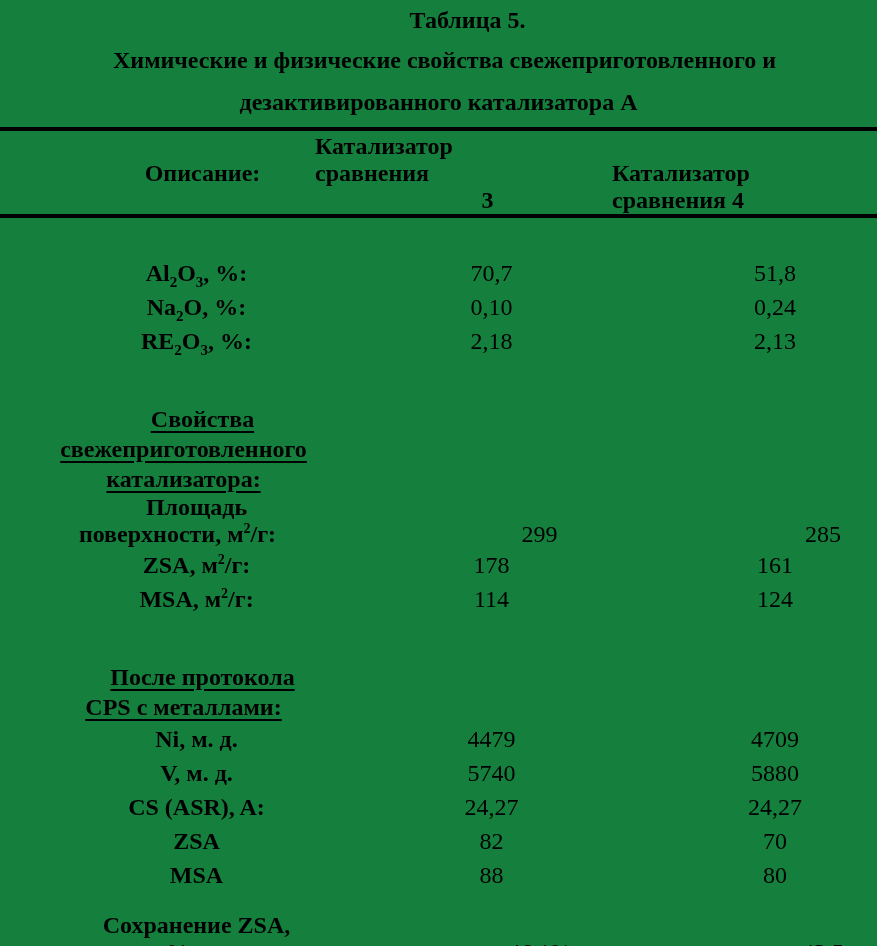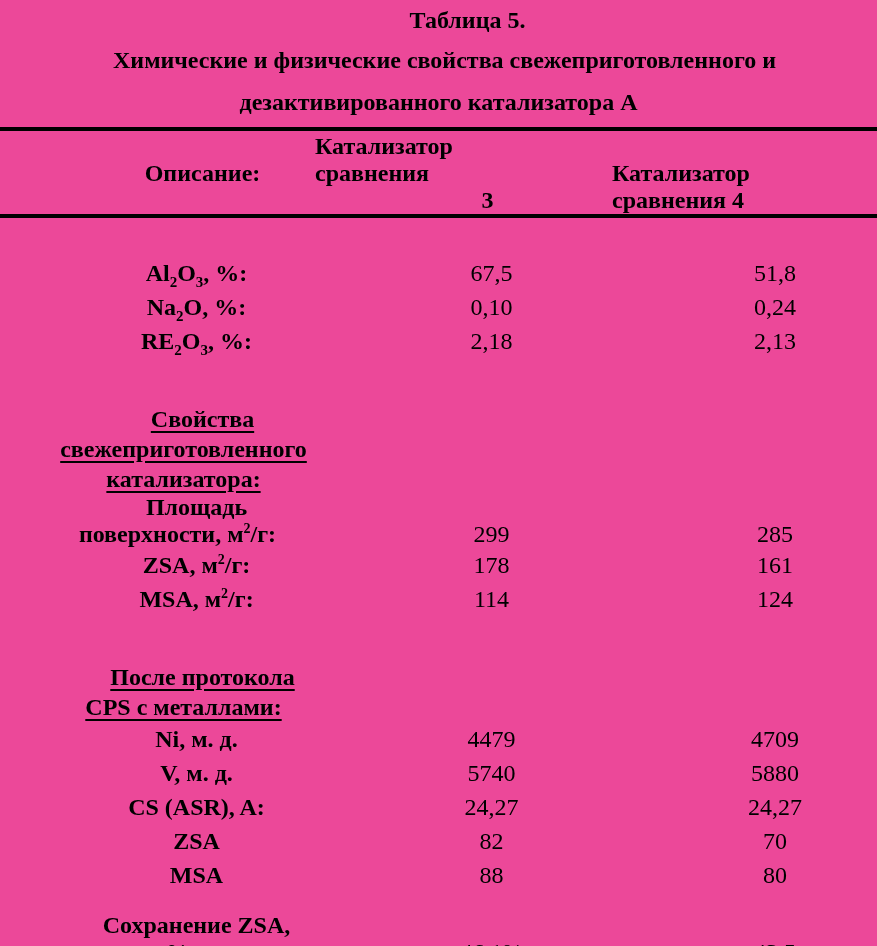--- a/index.html
+++ b/index.html
@@ -1,19 +1,19 @@
 <!DOCTYPE html>
 <html><head>
 <meta charset="utf-8">
 <style>
   html,body { margin:0; padding:0; background:#ffffff; }
   .page {
     position:relative;
     width:877px; height:946px;
-    background:#ec4899;
+    background:#15803d;
     color:#000;
     font-family:"Liberation Serif","DejaVu Serif",serif;
     overflow:hidden;
   }
   .cap {
     position:absolute; left:0; width:877px;
     text-align:center; font-weight:bold;
     font-size:24px; line-height:28px;
   }
   .cap1 { top:6px;  transform:translateX(29px); }
@@ -40,21 +40,21 @@
   .hc1 { width:315px; box-sizing:border-box; padding-left:52px; padding-top:27px;
          text-align:center; text-indent:38px; line-height:27px; }
   .hc2 { width:297px; box-sizing:border-box; text-align:left; }
   .hc2 .h3num { text-align:center; padding-left:48px; }
   .hc3 { flex:1; box-sizing:border-box; padding-top:27px; text-align:left; }
 
   
   .row  { display:flex; align-items:flex-end; }
   .r34  { height:34px; }
   .r34 .c1, .r34 .c2, .r34 .c3 { line-height:34px; }
-  .row2 { height:54px; }
+  .row2 { height:54px;gap:48px; }
   .row2 .c1 div { line-height:27px; }
   .row2 .c2, .row2 .c3 { line-height:27px; }
 
   .c1 { width:315px; box-sizing:border-box; padding-left:40px;
         text-align:center; font-weight:bold; }
   .c2 { width:297px; box-sizing:border-box; padding-left:56px; text-align:center; }
   .c3 { flex:1;      box-sizing:border-box; padding-left:61px; text-align:center; }
   .ln1 { text-indent:38px;margin-top:46px; }
 
   .sect { width:315px; box-sizing:border-box; padding-left:52px;
@@ -88,21 +88,21 @@
         <div class="hl h3num">3</div>
       </div>
       <div class="hc3">
         <div class="hl">Катализатор</div>
         <div class="hl">сравнения 4</div>
       </div>
     </div>
 
     <div class="row r34 mt38">
       <div class="c1 ln1">Al<sub>2</sub>O<sub>3</sub>, %:</div>
-      <div class="c2">67,5</div>
+      <div class="c2">70,7</div>
       <div class="c3">51,8</div>
     </div>
     <div class="row r34">
       <div class="c1 ln1">Na<sub>2</sub>O, %:</div>
       <div class="c2">0,10</div>
       <div class="c3">0,24</div>
     </div>
     <div class="row r34">
       <div class="c1 ln1">RE<sub>2</sub>O<sub>3</sub>, %:</div>
       <div class="c2">2,18</div>

